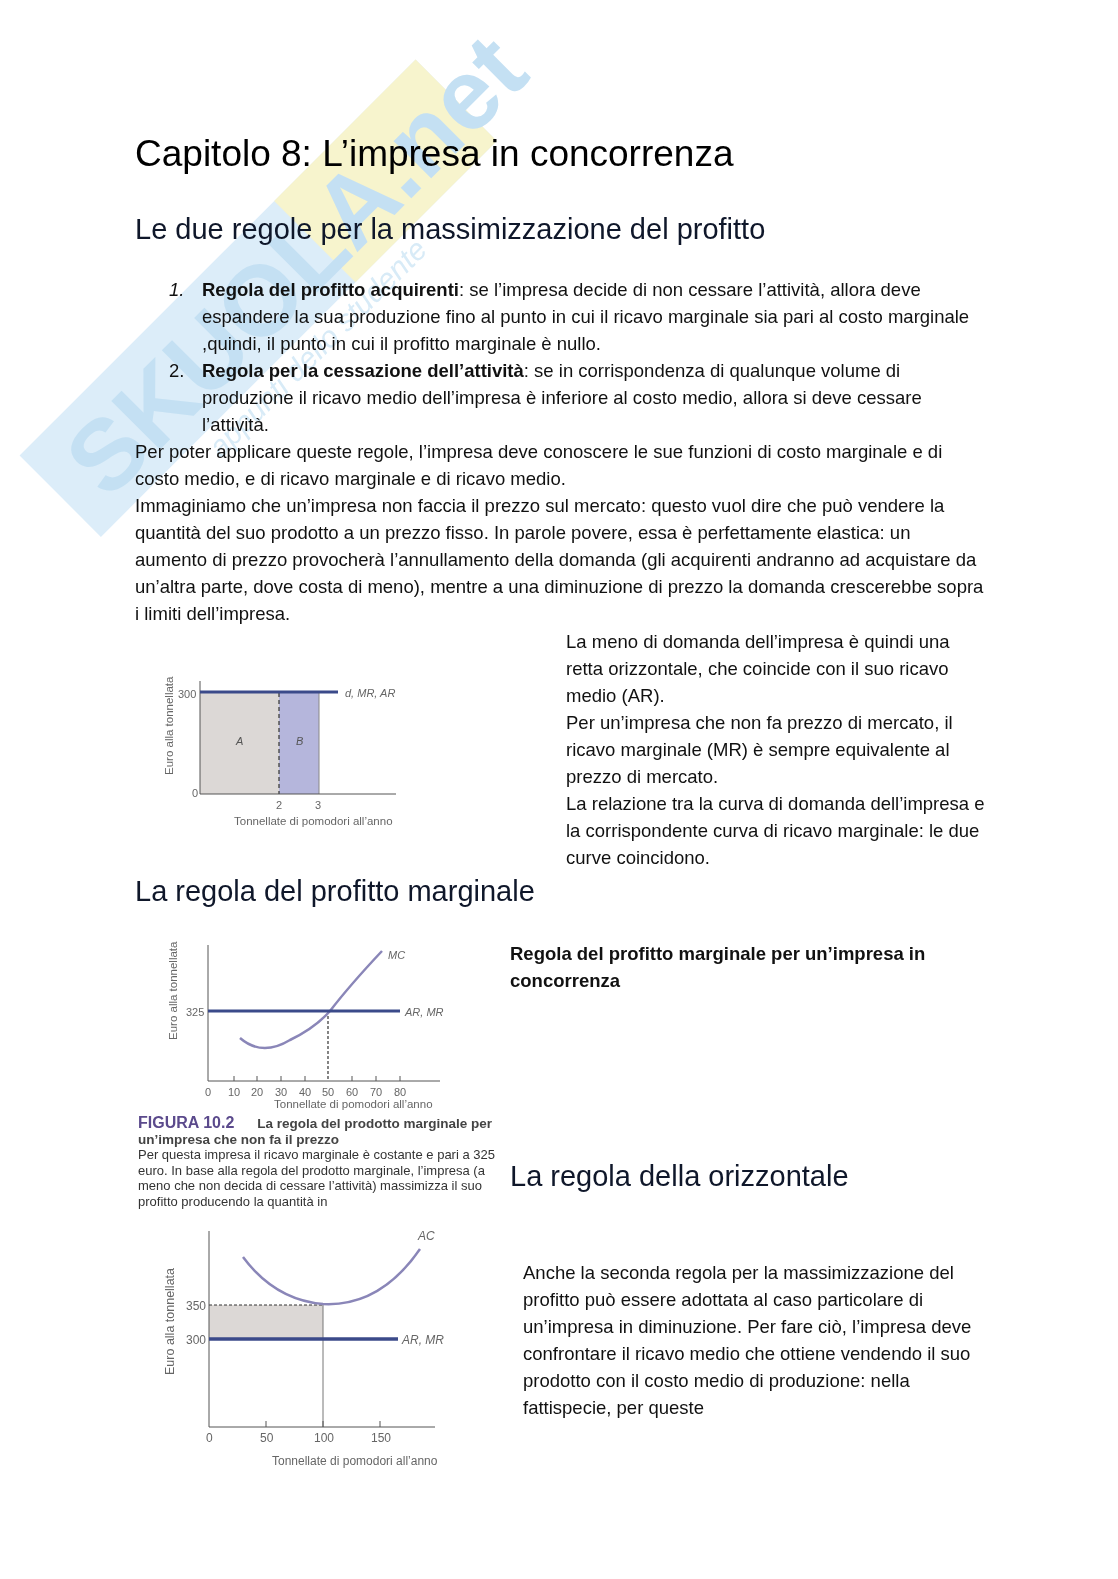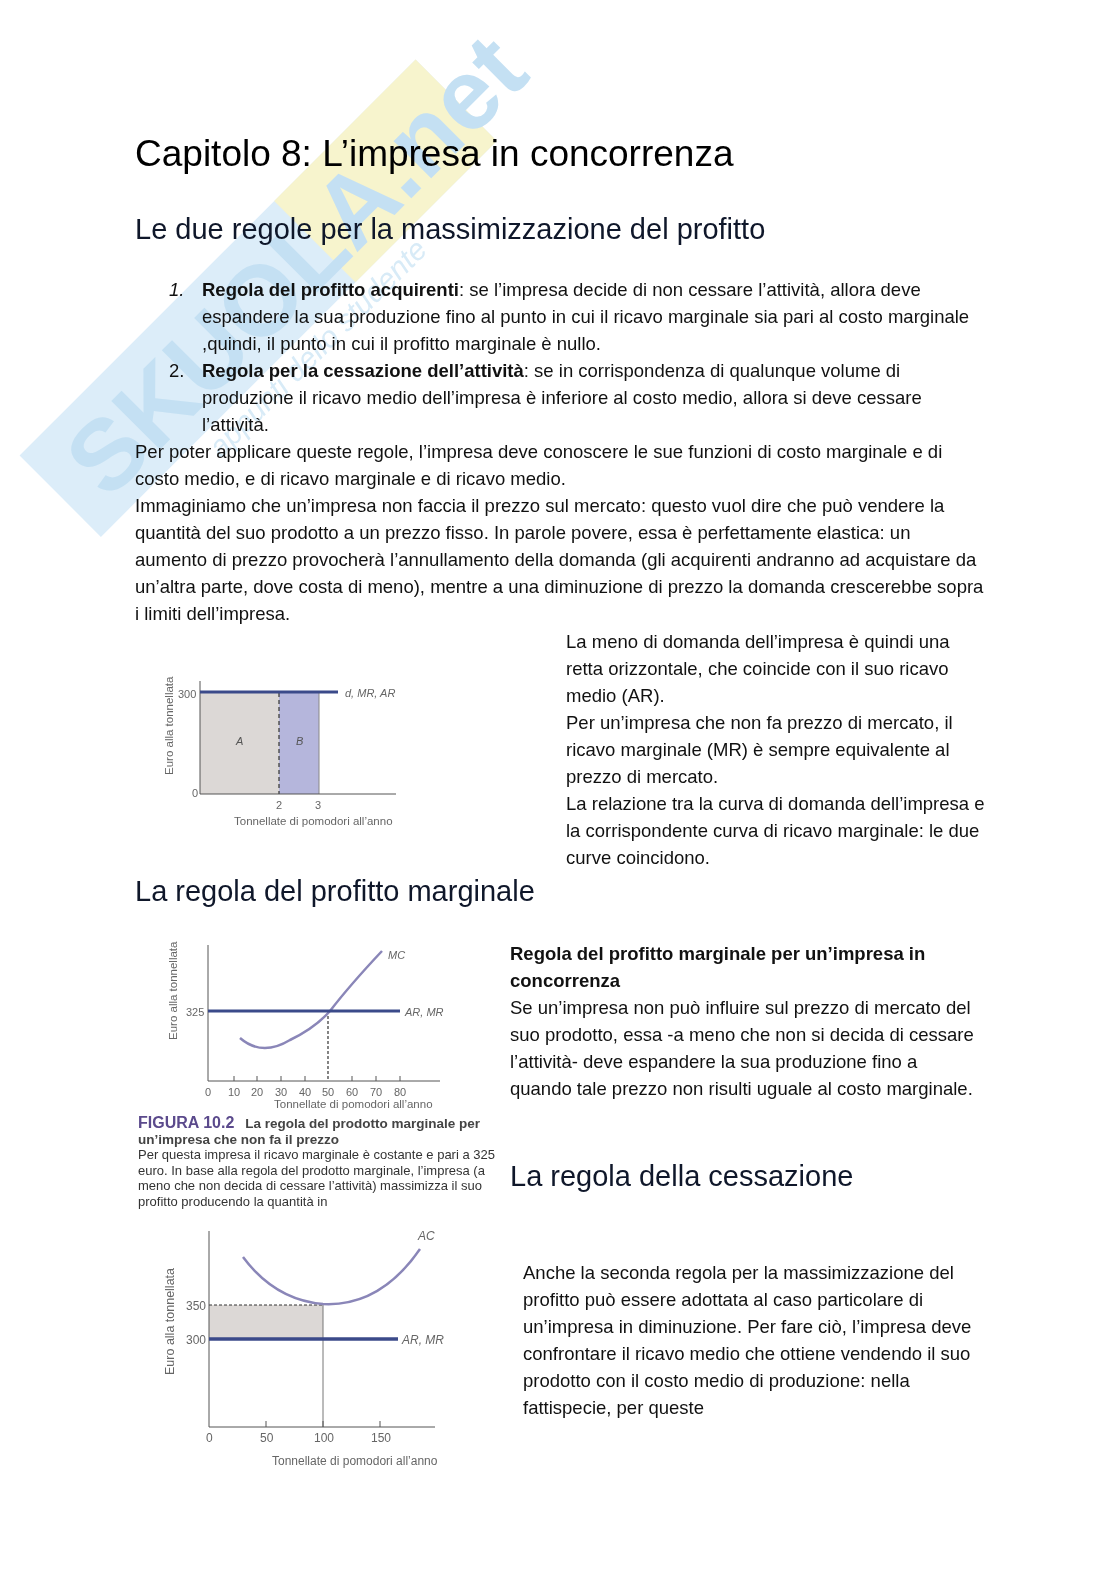--- a/index.html
+++ b/index.html
@@ -22,21 +22,21 @@
   .rtext2 { left: 510px; top: 940px; width: 470px; }
   .rtext3 { left: 523px; top: 1259px; width: 460px; }
   .h2a { left: 135px; top: 213px; }
   .h2b { left: 135px; top: 875px; }
   .h2c { left: 510px; top: 1158px; line-height: 37px; }
   .h2c .l2 { display:block; padding-left: 13px; }
   .chart { position: absolute; }
   .chart text { font-family: "Liberation Sans", sans-serif; }
   .cap { left: 138px; top: 1115px; width: 360px; font-size: 13px; line-height: 15.5px; color: #333; }
   .cap .fig { color: #5b4a8c; font-weight: bold; font-size: 16px; }
-  .cap .capt { font-weight: bold; color: #444; font-size: 13.5px; }
+  .cap .capt { font-weight: bold; color: #444; font-size: 13.5px; margin-left: 12px; }
 </style>
 </head>
 <body>
 
 <svg class="wm" viewBox="0 0 1118 600">
   <g transform="rotate(-45 260 300)">
     <rect x="-20" y="240" width="560" height="115" fill="#d6eaf8" opacity="0.85"></rect>
     <rect x="340" y="240" width="200" height="115" fill="#fbf4c6" opacity="0.85"></rect>
     <text x="10" y="335" font-family="Liberation Sans, sans-serif" font-weight="bold" font-size="100" fill="#c4e0f3">SKUOLA.net</text>
     <text x="120" y="385" font-family="Liberation Sans, sans-serif" font-style="italic" font-size="30" fill="#d8ebf7">appunti dello studente</text>
@@ -151,20 +151,19 @@
       <text x="221" y="227">150</text>
   </g>
   <text x="268" y="25" font-size="12" fill="#666" font-style="italic">AC</text>
   <text x="252" y="129" font-size="12" fill="#666" font-style="italic">AR, MR</text>
   <text x="122" y="250" font-size="12" fill="#666">Tonnellate di pomodori all’anno</text>
   <text transform="translate(24,160) rotate(-90)" font-size="12.5" fill="#666">Euro alla tonnellata</text>
 </svg>
 
 <div class="abs p rtext2">
   <b style="display:block">Regola del profitto marginale per un’impresa in concorrenza</b>
-  <div>Se un’impresa non può influire sul prezzo di mercato del suo prodotto, essa -a meno che non si decida di cessare l’attività- deve espandere la sua produzione fino a quando tale prezzo non risulti uguale al costo marginale.</div>
 </div>
 
 <div class="abs h2 h2c">
-  <span>La regola della cessazione</span>
+  <span>La regola della orizzontale</span>
 </div>
 
 <div class="abs p rtext3">Anche la seconda regola per la massimizzazione del profitto può essere adottata al caso particolare di un’impresa in diminuzione. Per fare ciò, l’impresa deve confrontare il ricavo medio che ottiene vendendo il suo prodotto con il costo medio di produzione: nella fattispecie, per queste</div>
 
 </body></html>

